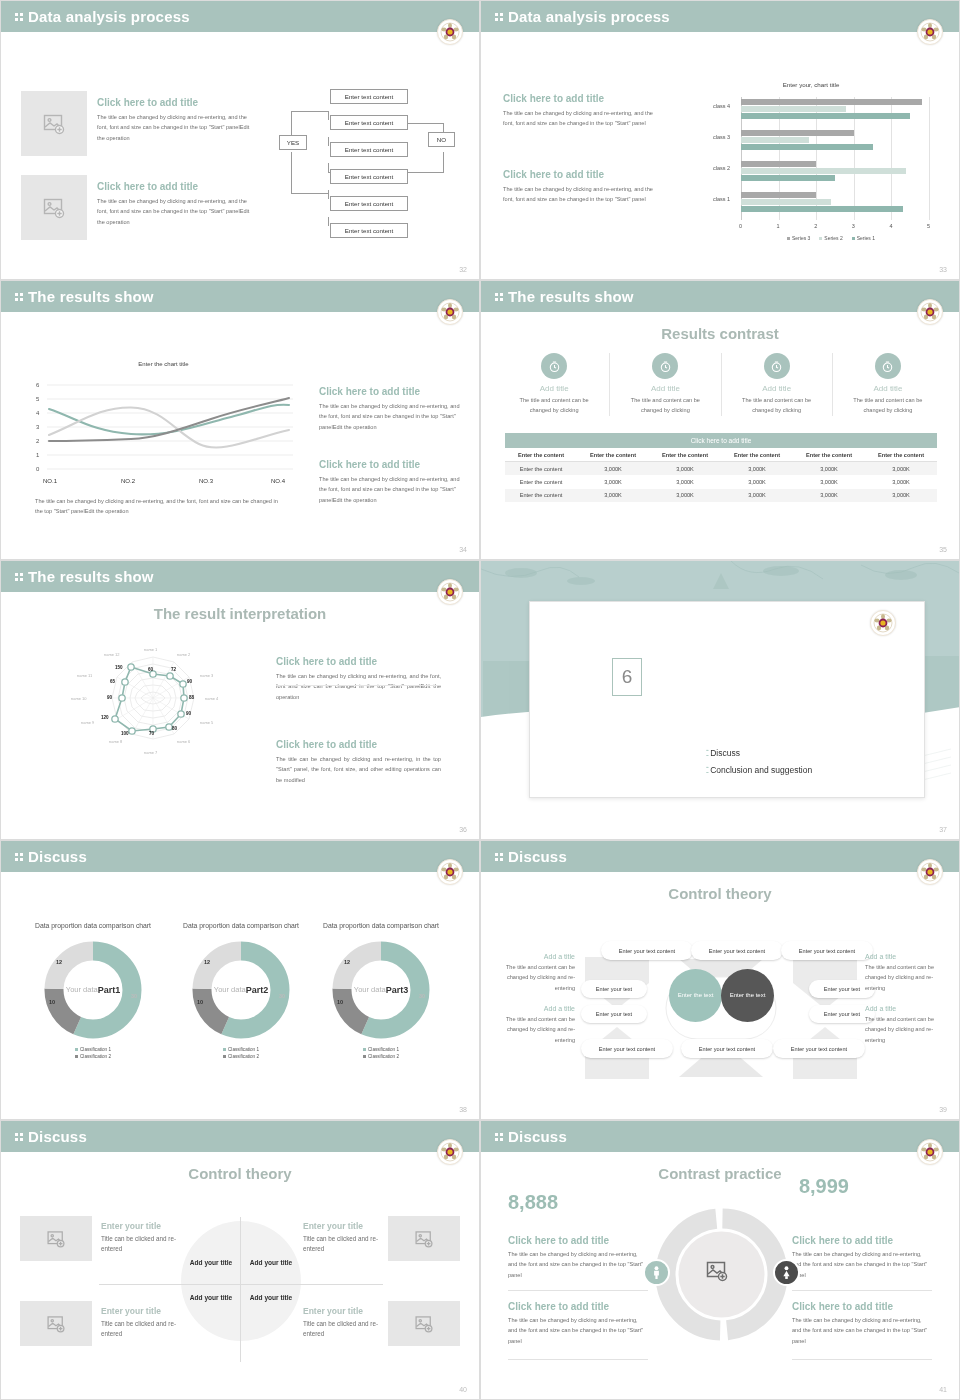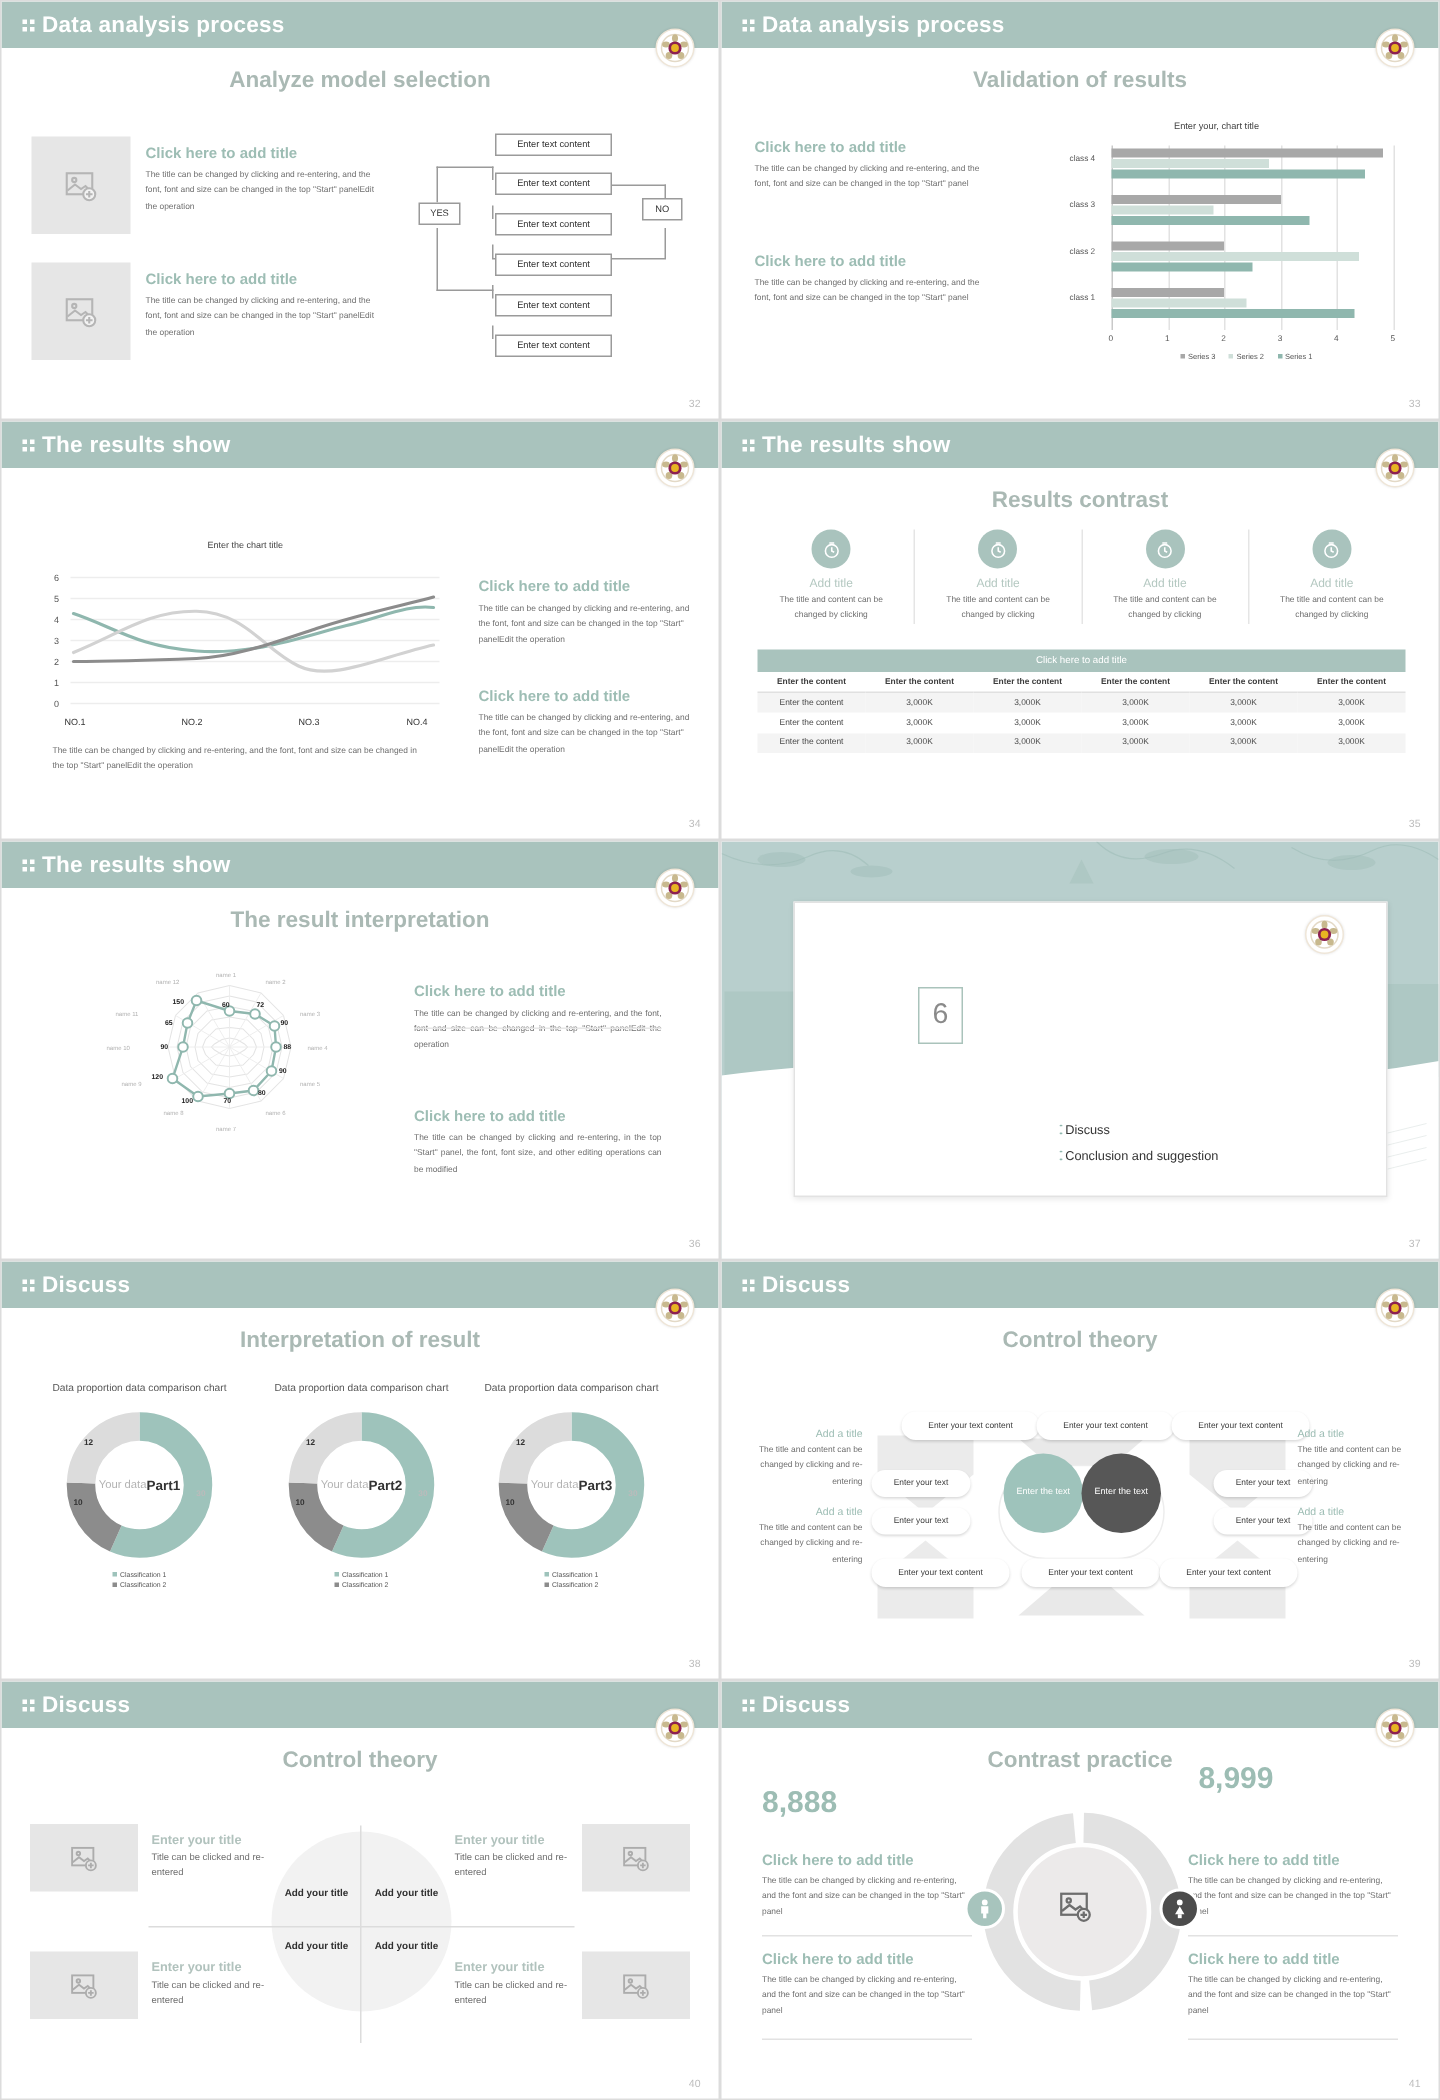--- a/index.html
+++ b/index.html
@@ -130,21 +130,20 @@
             <ellipse cx="10" cy="3.5" rx="2" ry="2.6"></ellipse>
             <ellipse cx="16" cy="7.6" rx="2.6" ry="2"></ellipse>
         <ellipse cx="14" cy="15" rx="2.2" ry="2.4"></ellipse>
             <ellipse cx="6" cy="15" rx="2.2" ry="2.4"></ellipse>
         <ellipse cx="4" cy="7.6" rx="2.6" ry="2"></ellipse>
           </g>
         <circle cx="10" cy="10" r="4.4" fill="#8c2050"></circle>
           <circle cx="10" cy="10" r="2.6" fill="#e8b422"></circle>
       </svg>
     </div>
-    <div class="stitle">Analyze model selection</div>
 
     <div class="imgph" style="position:absolute;left:20px;top:90px;width:66px;height:65px;">
       <svg width="24" height="24" viewBox="0 0 24 24" fill="none" stroke="#8e8e8e" stroke-width="1.4">
         <rect x="2.5" y="3.5" width="17" height="14"></rect>
           <circle cx="7.5" cy="8" r="1.4"></circle>
         <path d="M3 15l5-4 4 3 3-2 4 4"></path>
           <circle cx="17.5" cy="17.5" r="4" fill="#fff"></circle>
         <path d="M17.5 15.3v4.4M15.3 17.5h4.4"></path>
       </svg>
     </div>
@@ -217,21 +216,20 @@
             <ellipse cx="10" cy="3.5" rx="2" ry="2.6"></ellipse>
             <ellipse cx="16" cy="7.6" rx="2.6" ry="2"></ellipse>
         <ellipse cx="14" cy="15" rx="2.2" ry="2.4"></ellipse>
             <ellipse cx="6" cy="15" rx="2.2" ry="2.4"></ellipse>
         <ellipse cx="4" cy="7.6" rx="2.6" ry="2"></ellipse>
           </g>
         <circle cx="10" cy="10" r="4.4" fill="#8c2050"></circle>
           <circle cx="10" cy="10" r="2.6" fill="#e8b422"></circle>
       </svg>
     </div>
-    <div class="stitle">Validation of results</div>
 
     <div style="position:absolute;left:22px;top:92px;width:150px;">
       <div class="ctitle">Click here to add title</div>
       <div class="cbody" style="margin-top:4px;">The title can be changed by clicking and re-entering, and the font, font and size can be changed in the top "Start" panel</div>
     </div>
     <div style="position:absolute;left:22px;top:168px;width:150px;">
       <div class="ctitle">Click here to add title</div>
       <div class="cbody" style="margin-top:4px;">The title can be changed by clicking and re-entering, and the font, font and size can be changed in the top "Start" panel</div>
     </div>
 
@@ -665,21 +663,20 @@
             <ellipse cx="10" cy="3.5" rx="2" ry="2.6"></ellipse>
             <ellipse cx="16" cy="7.6" rx="2.6" ry="2"></ellipse>
         <ellipse cx="14" cy="15" rx="2.2" ry="2.4"></ellipse>
             <ellipse cx="6" cy="15" rx="2.2" ry="2.4"></ellipse>
         <ellipse cx="4" cy="7.6" rx="2.6" ry="2"></ellipse>
           </g>
         <circle cx="10" cy="10" r="4.4" fill="#8c2050"></circle>
           <circle cx="10" cy="10" r="2.6" fill="#e8b422"></circle>
       </svg>
     </div>
-    <div class="stitle">Interpretation of result</div>
 
     <div class="dnwrap" style="left:32px;top:80px;width:120px;">
       <div class="dnttl">Data proportion data comparison chart</div>
       <div style="position:relative;width:98px;height:98px;margin:10px auto 0;">
         <svg width="98" height="98" viewBox="0 0 98 98">
           <circle cx="49" cy="49" r="39" fill="none" stroke="#9ec3bb" stroke-width="19" stroke-dasharray="138.6 106.4" transform="rotate(-90 49 49)"></circle>
           <circle cx="49" cy="49" r="39" fill="none" stroke="#8c8c8c" stroke-width="19" stroke-dasharray="46.2 198.8" stroke-dashoffset="-138.6" transform="rotate(-90 49 49)"></circle>
           <circle cx="49" cy="49" r="39" fill="none" stroke="#dcdcdc" stroke-width="19" stroke-dasharray="60.2 184.8" stroke-dashoffset="-184.8" transform="rotate(-90 49 49)"></circle>
         </svg>
         <div class="dncenter">

